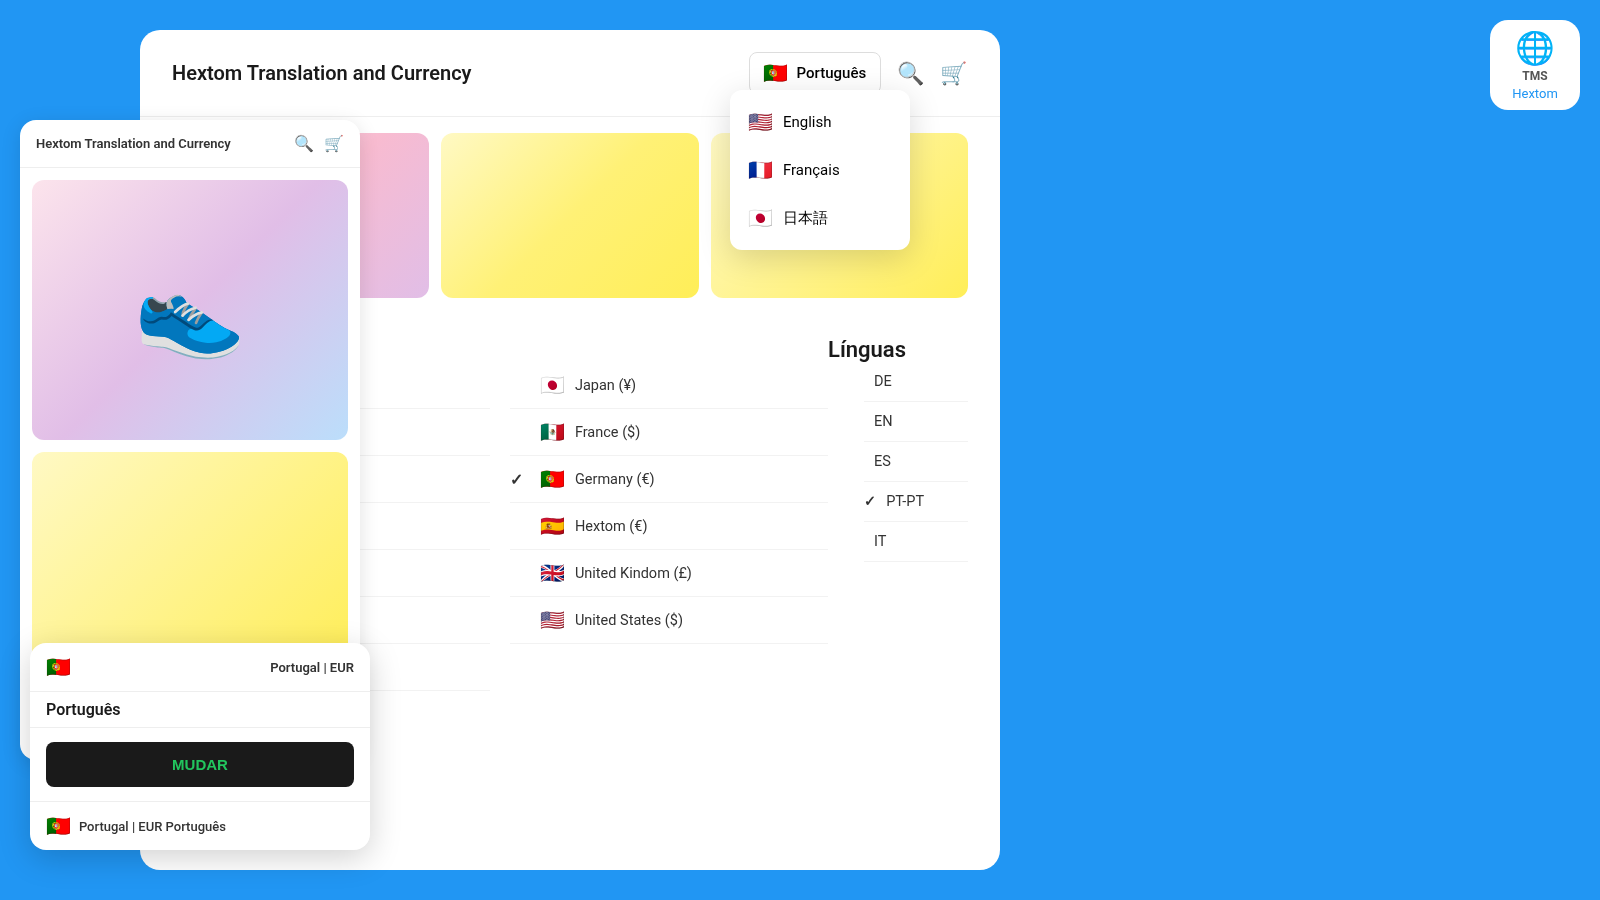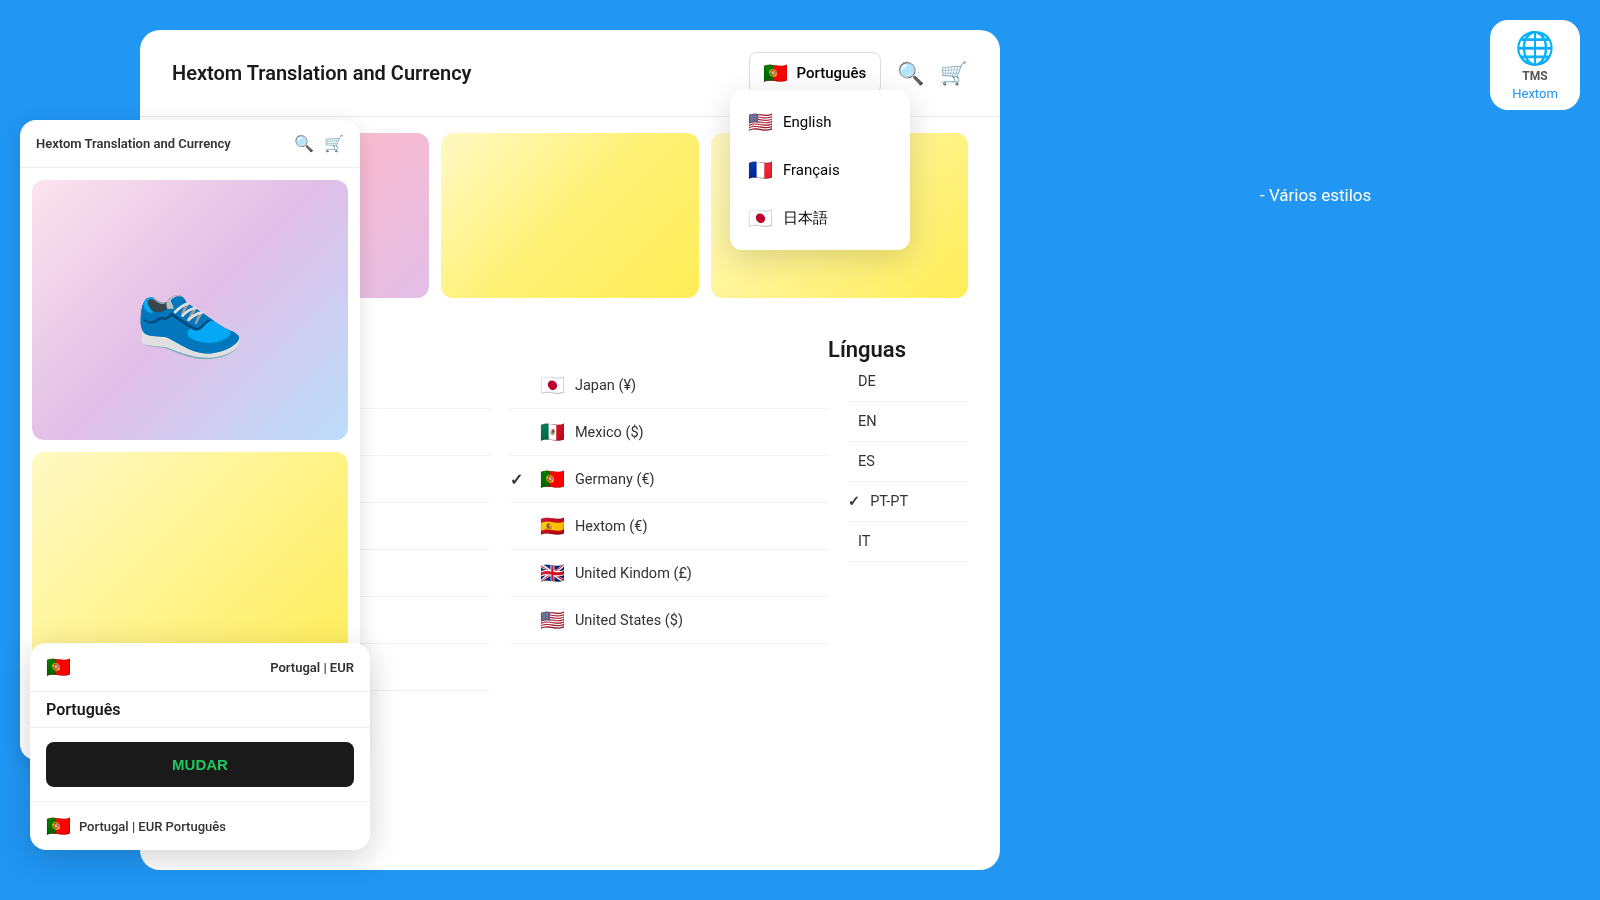--- a/index.html
+++ b/index.html
@@ -316,34 +316,34 @@
       font-size: 16px;
     }
     .lang-row {
       display: flex;
       align-items: flex-start;
       gap: 6px;
       padding: 11px 0;
       font-size: 14.5px;
       color: #333;
       border-bottom: 1px solid #f2f2f2;
+      margin-left: 16px;
     }
   </style>
 </head>
 <body>
 
 <div class="tms-logo">
   <span class="tms-globe">🌐</span>
   <span class="tms-text">TMS</span>
   <span class="tms-hextom">Hextom</span>
 </div>
 
 <div class="right-panel">
   <ul>
-    <li>Vários estilos</li>
   </ul>
 </div>
 
 <div class="main-card">
 
   <div class="main-header">
     <span class="main-header-title">Hextom Translation and Currency</span>
     <div style="display:flex; align-items:center; gap:16px;">
 
       <div class="lang-btn">
@@ -426,21 +426,21 @@
 
     <div class="locations-right" style="padding-left:20px;">
       <div class="loc-row">
         <span class="loc-check"></span>
         <span class="flag-icon">🇯🇵</span>
         <span>Japan (¥)</span>
       </div>
       <div class="loc-row">
         <span class="loc-check"></span>
         <span class="flag-icon">🇲🇽</span>
-        <span>Mexico ($)</span>
+        <span>France ($)</span>
       </div>
       <div class="loc-row">
         <span class="loc-check">✓</span>
         <span class="flag-icon">🇵🇹</span>
         <span>Germany (€)</span>
       </div>
       <div class="loc-row">
         <span class="loc-check"></span>
         <span class="flag-icon">🇪🇸</span>
         <span>Hextom (€)</span>

